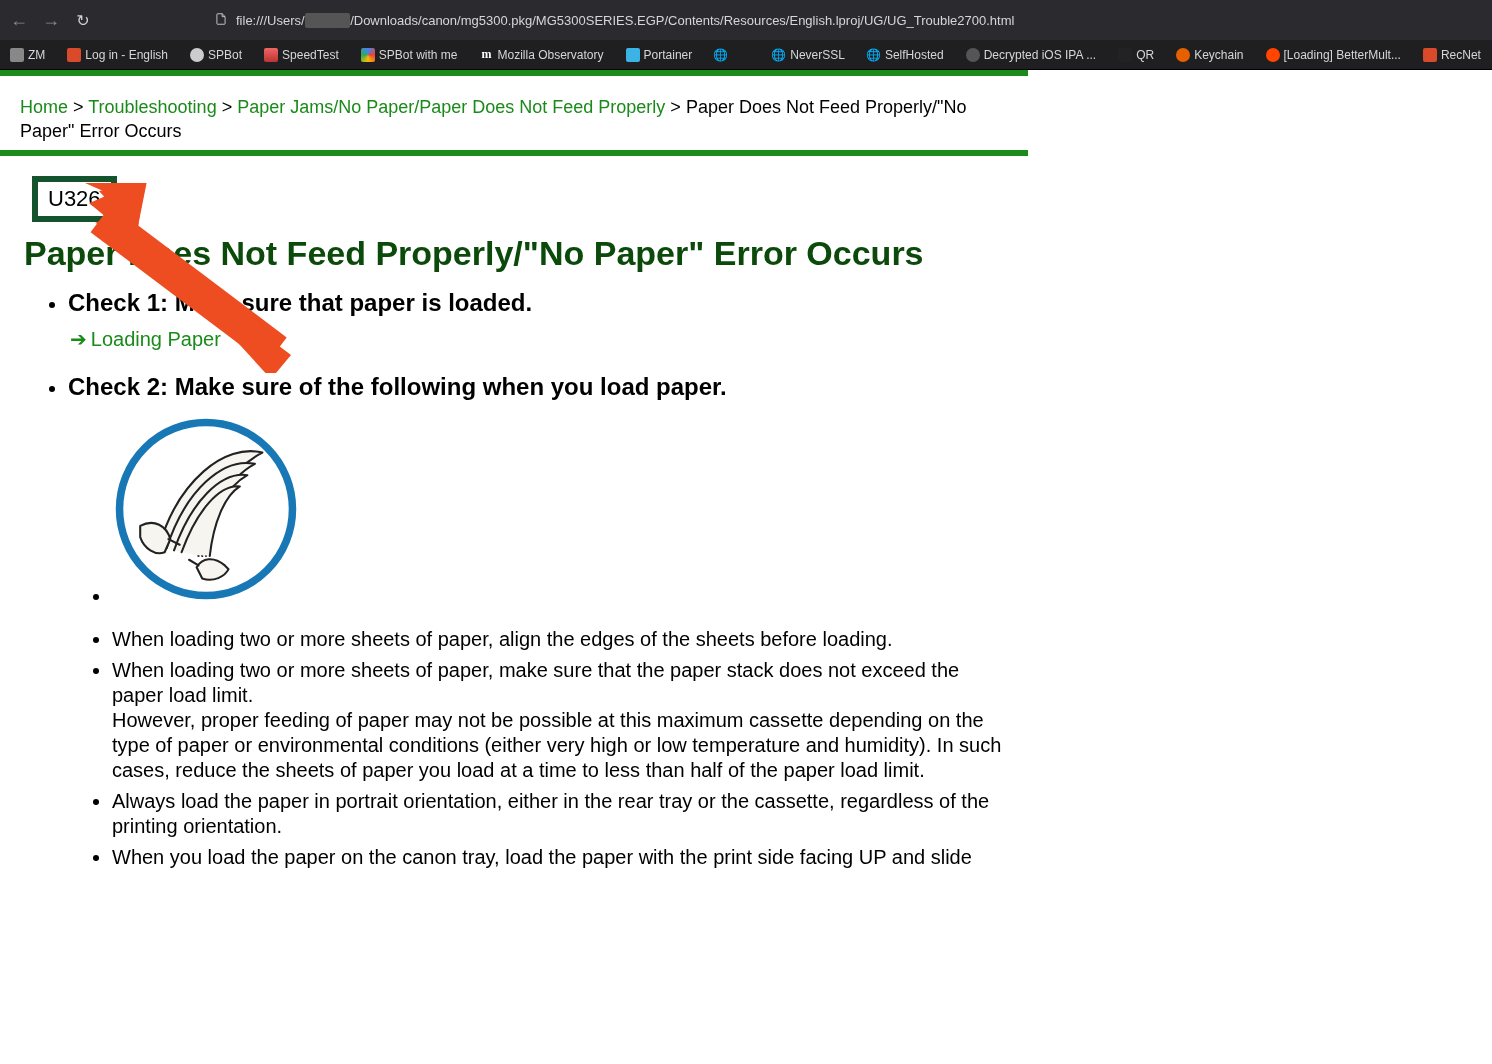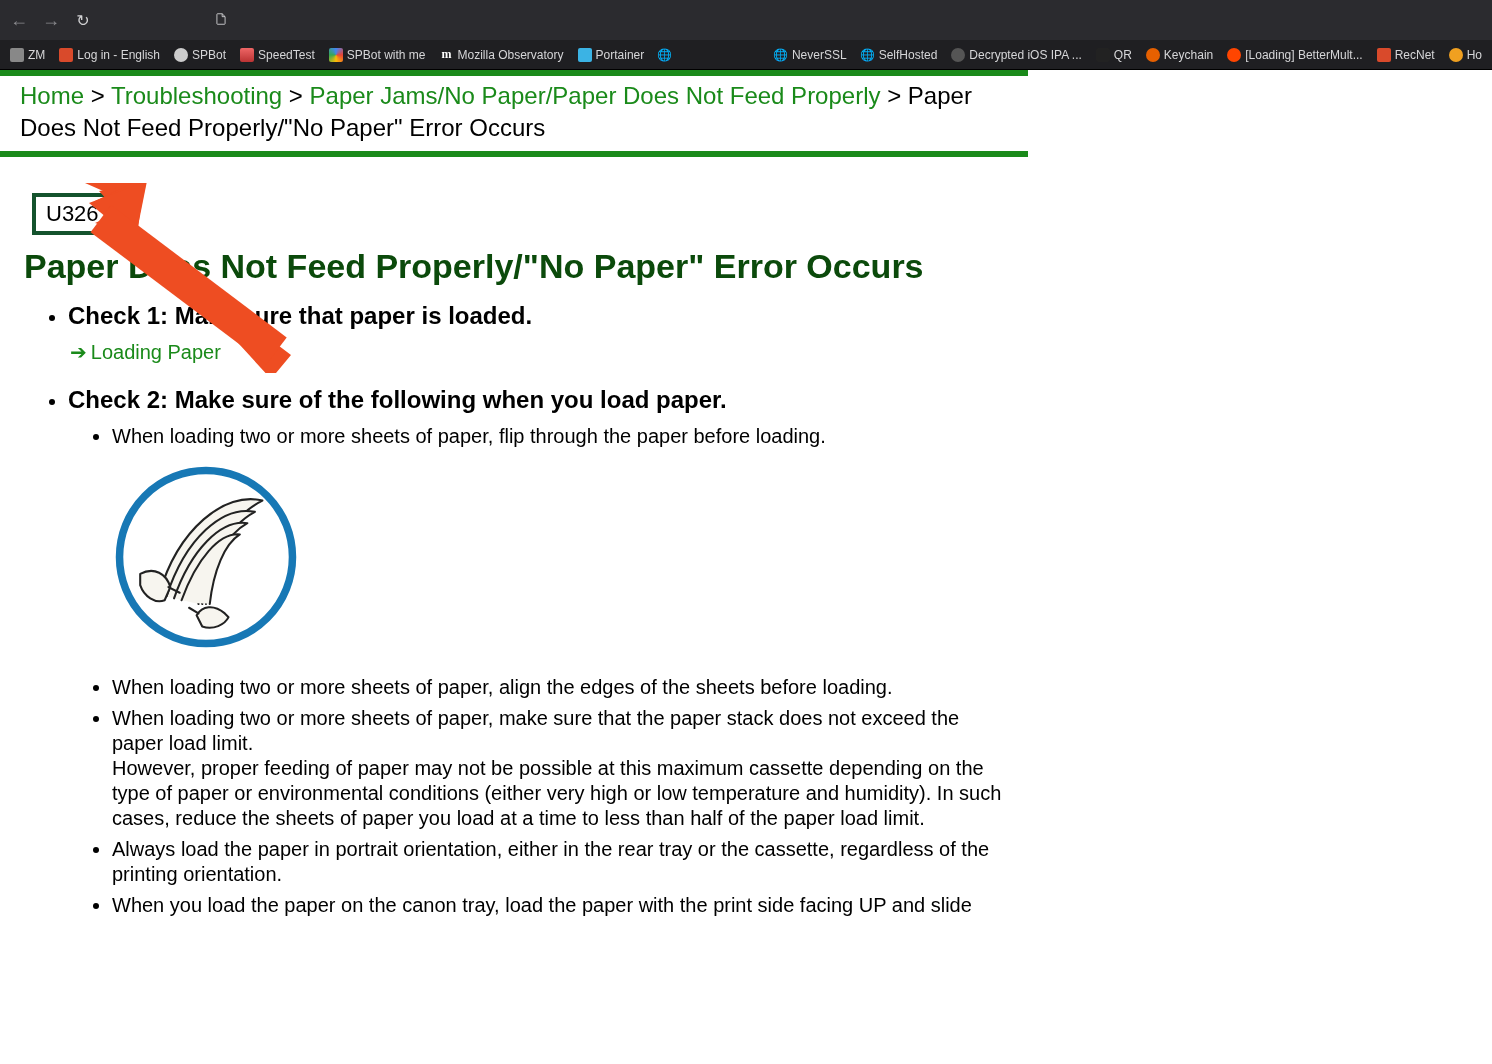--- a/index.html
+++ b/index.html
@@ -38,50 +38,50 @@
     color: #d6d6d8;
     font-size: 13px;
   }
   .file-icon svg { width: 14px; height: 14px; fill: none; stroke: #d6d6d8; stroke-width: 1.5; }
   .bookmarks {
     background: #1f1f22;
     height: 30px;
     display: flex;
     align-items: center;
     padding: 0 10px;
-    gap: 14px;
+    gap: 22px;
     color: #d6d6d8;
     font-size: 12px;
     border-bottom: 1px solid #000;
   }
   .bm-item { display: flex; align-items: center; gap: 4px; white-space: nowrap; }
   .bm-icon { width: 14px; height: 14px; display: inline-flex; align-items: center; justify-content: center; }
   .bm-spacer { flex: 1; }
   .favicon-box { width:14px; height:14px; border-radius:2px; display:inline-block; }
 
   
   .page {
     width: 1028px;
   }
   .green-bar {
     height: 6px;
     background: #1a8a1a;
   }
   .breadcrumb {
-    padding: 4px 20px 6px 20px;
-    font-size: 24px;
+    padding: 19px 20px 6px 20px;
+    font-size: 18px;
     line-height: 1.35;
     color: #000;
   }
   .breadcrumb a { color: #1a8a1a; text-decoration: none; }
   .code-box {
     display: inline-block;
-    margin: 36px 0 4px 32px;
+    margin: 20px 0 4px 32px;
     padding: 4px 10px;
-    border: 4px solid #14532d;
+    border: 6px solid #14532d;
     font-size: 22px;
     font-weight: normal;
   }
   h1.page-title {
     color: #0b4a0b;
     font-size: 34px;
     font-weight: bold;
     margin: 8px 0 16px 24px;
   }
   .content {
@@ -144,20 +144,21 @@
   <span class="nav-arrow">←</span>
   <span class="nav-arrow">→</span>
   <span class="reload">↻</span>
   <div class="url-bar">
     <span class="file-icon">
       <svg viewBox="0 0 24 24">
           <path d="M14 3H6a1 1 0 0 0-1 1v16a1 1 0 0 0 1 1h12a1 1 0 0 0 1-1V8z"></path>
           <path d="M14 3v5h5"></path>
         </svg>
     </span>
+    <span><span>file:///Users/</span><span style="background:#555;color:#555;border-radius:2px;">xxxxxxx</span><span>/Downloads/canon/mg5300.pkg/MG5300SERIES.EGP/Contents/Resources/English.lproj/UG/UG_Trouble2700.html</span></span>
   </div>
 </div>
 
 <div class="bookmarks">
   <span class="bm-item">
       <span class="bm-icon">
         <span class="favicon-box" style="background:#888"></span>
       </span>
       <span>ZM</span>
     </span>
@@ -265,21 +266,20 @@
   <div class="content">
     <ul class="checks">
       <li>
         <div class="check-title">Check 1: Make sure that paper is loaded.</div>
         <span class="link-arrow"><span class="arrow">➔</span><span>Loading Paper</span></span>
       </li>
       <li>
         <div class="check-title">Check 2: Make sure of the following when you load paper.</div>
         <ul class="sub">
           <li>
-            <span>When loading two or more sheets of paper, flip through the paper before loading.</span>
             <div class="paper-illus">
               <svg viewBox="0 0 200 200">
                 <circle cx="100" cy="100" r="92" fill="#fff" stroke="#1778b5" stroke-width="8"></circle>
                 <g stroke="#222" stroke-width="2.2" fill="#f7f5ef" stroke-linejoin="round" stroke-linecap="round">
                   <path d="M50 140 C 70 70, 120 30, 160 40 C 130 55, 100 95, 92 150"></path>
                   <path d="M58 142 C 78 80, 118 45, 152 52 C 126 66, 102 102, 96 150"></path>
                   <path d="M66 144 C 84 92, 116 60, 144 64 C 122 76, 104 108, 100 150"></path>
                   <path d="M74 146 C 90 102, 114 74, 136 76 C 120 86, 108 114, 104 150"></path>
                 </g>
                 <g stroke="#222" stroke-width="2.2" fill="#f7f5ef" stroke-linejoin="round" stroke-linecap="round">

